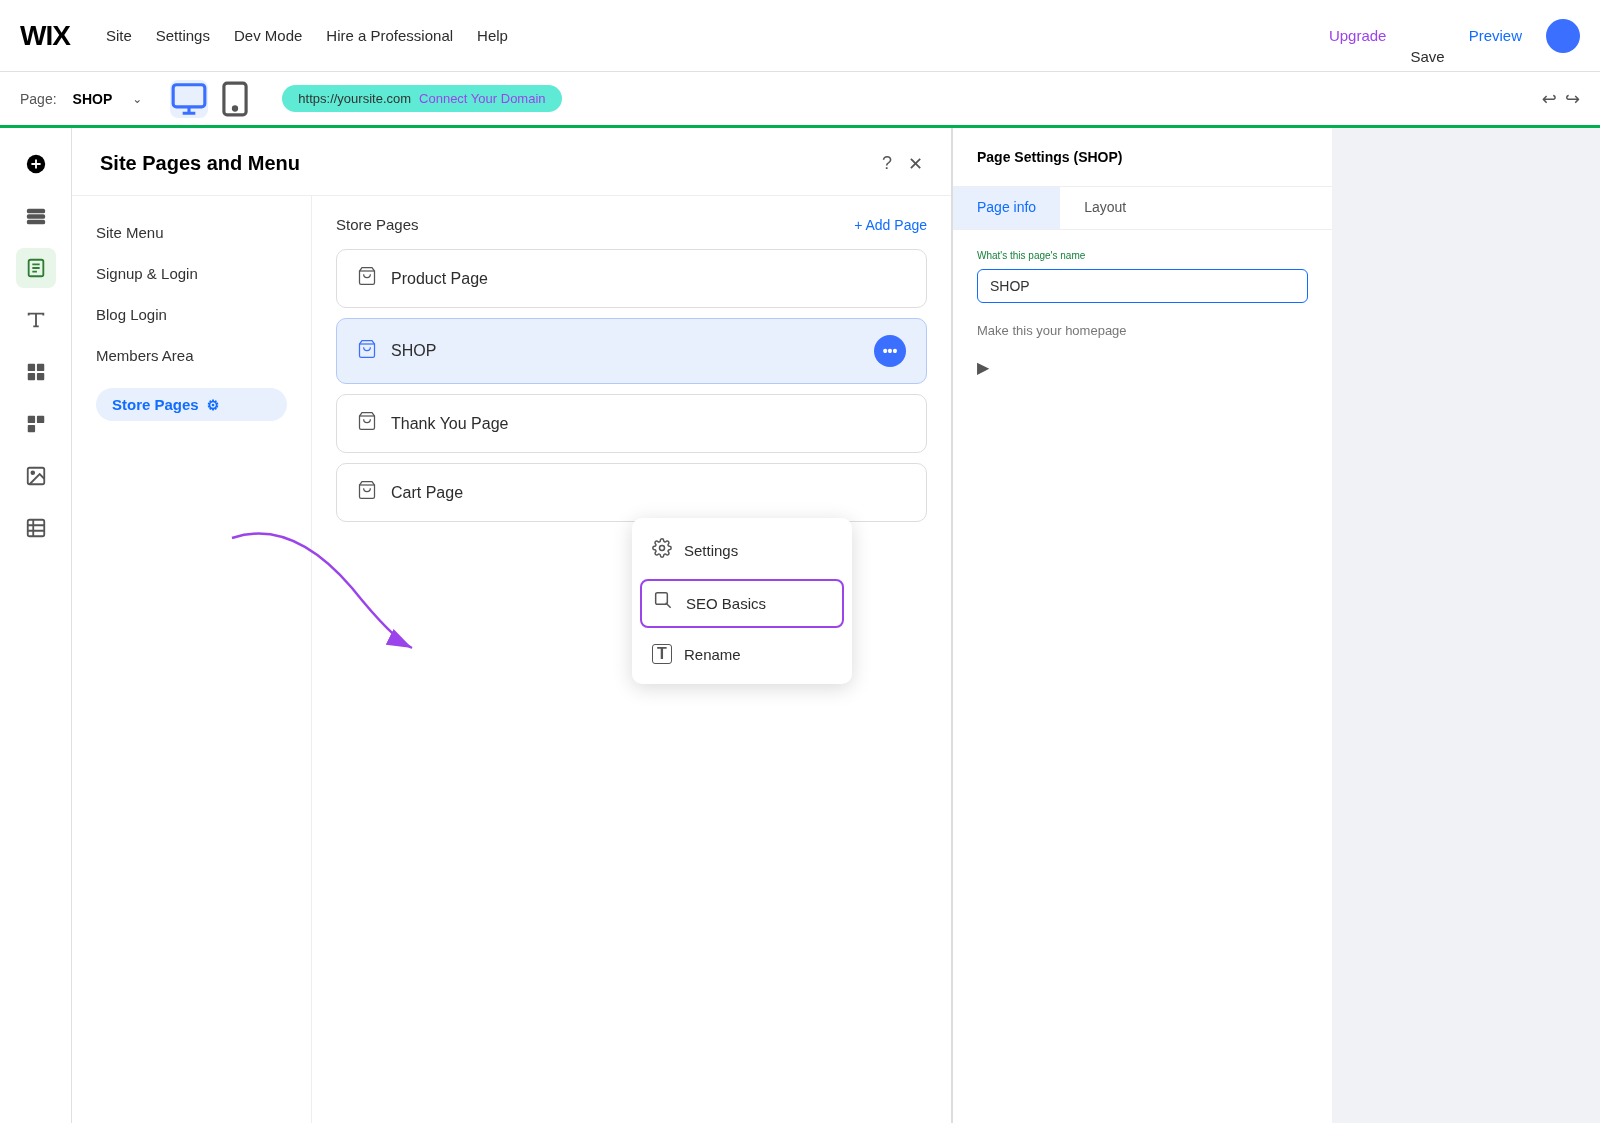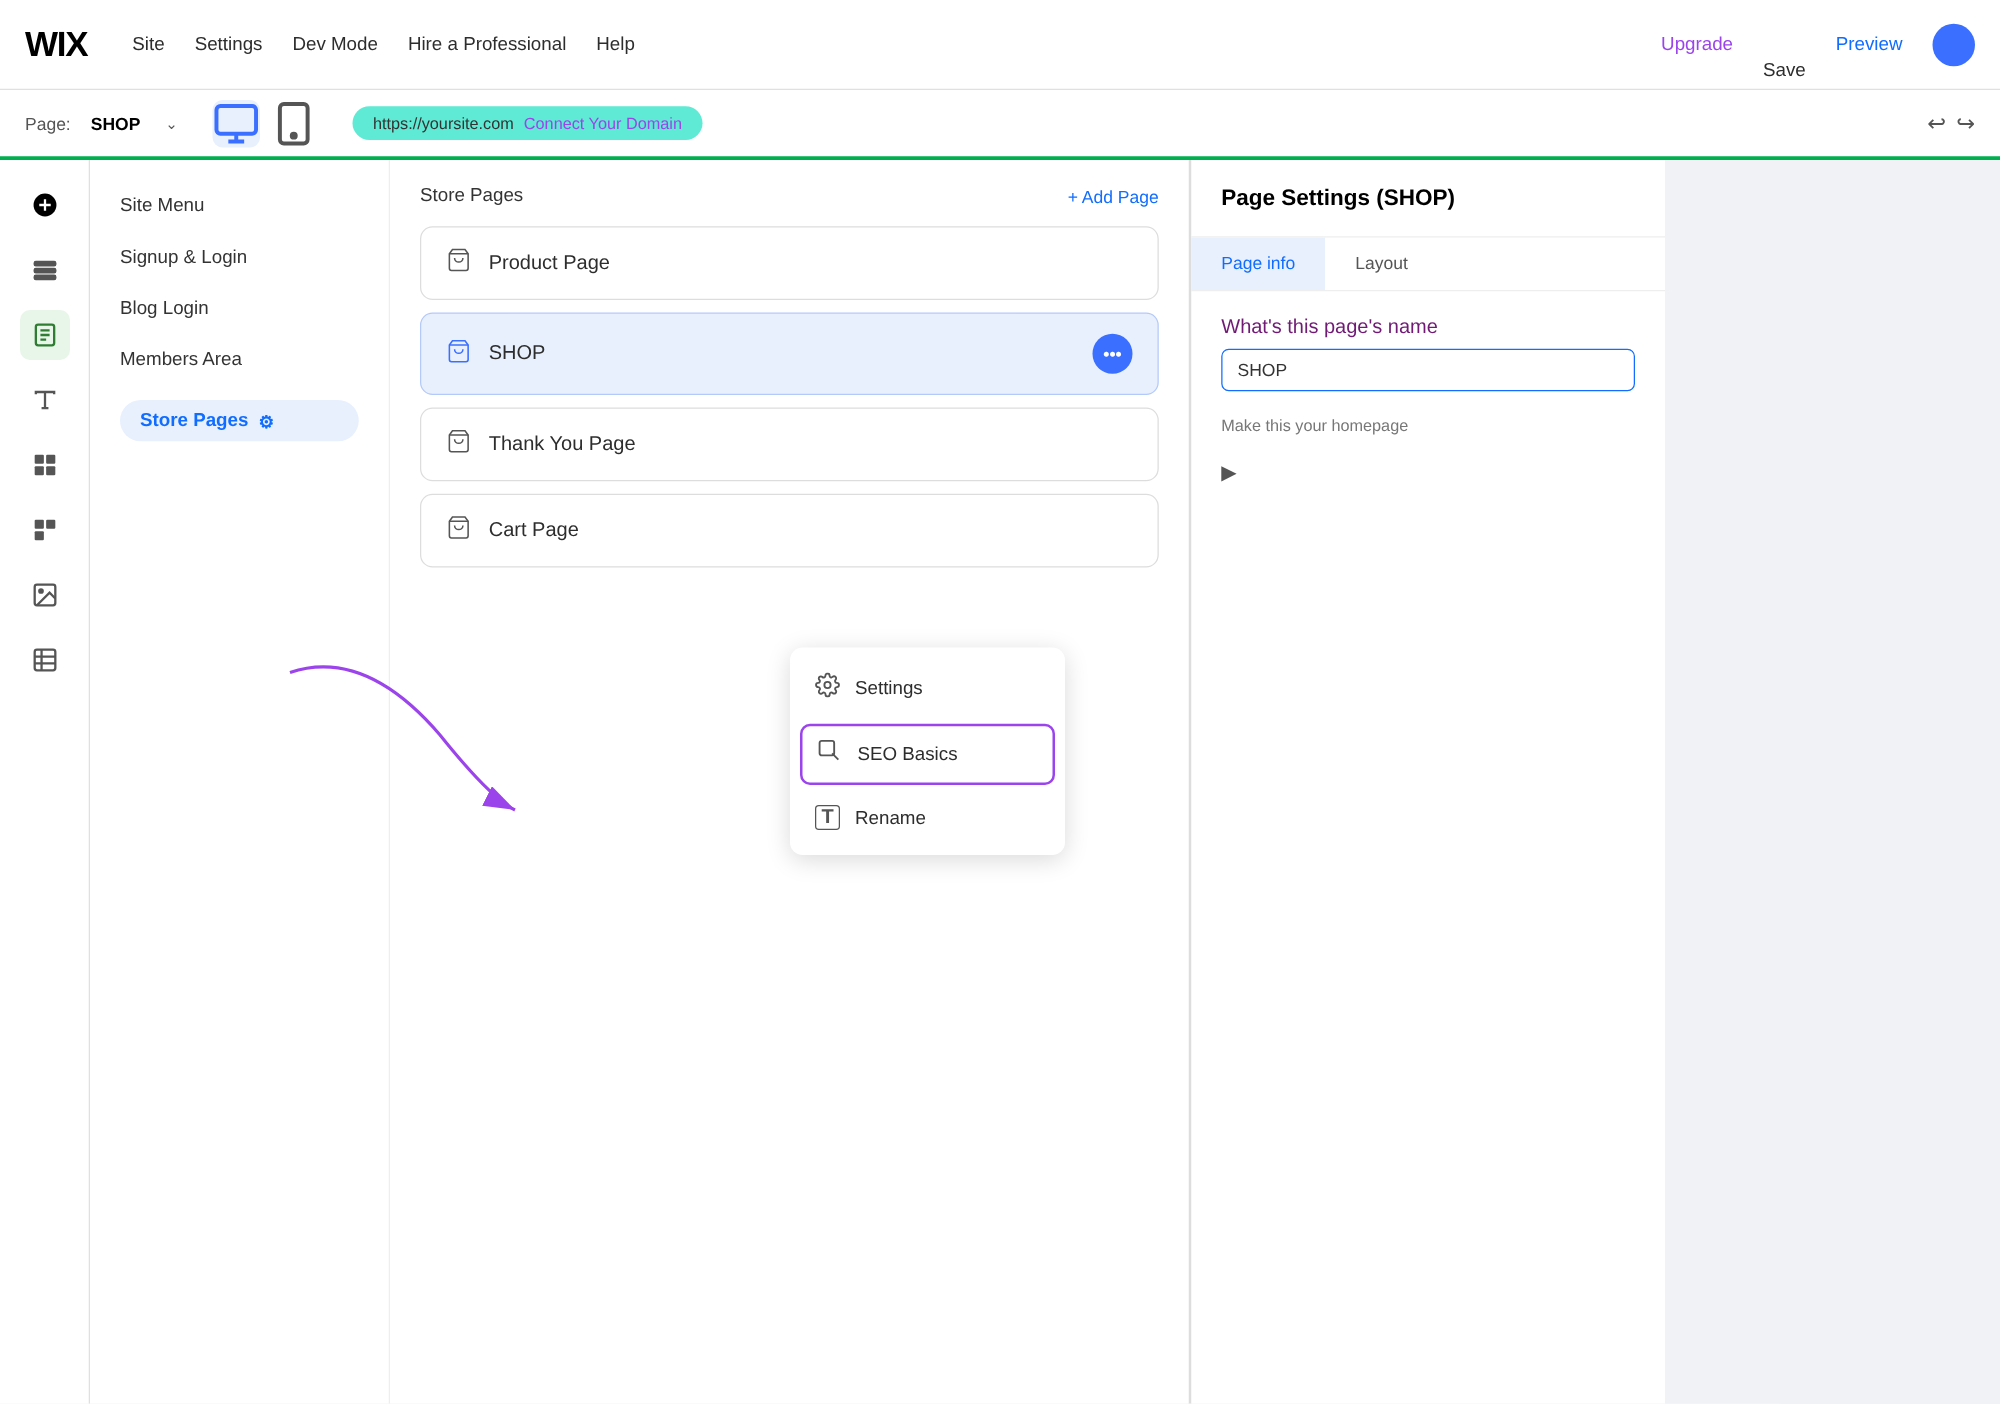--- a/index.html
+++ b/index.html
@@ -133,29 +133,29 @@
     .context-menu-icon { font-size: 18px; color: #555; }
 
     
     .page-settings-panel {
       width: 380px; background: #fff; border-left: 1px solid #ddd;
       display: flex; flex-direction: column;
     }
     .settings-header {
       padding: 20px 24px; border-bottom: 1px solid #eee;
     }
-    .settings-title { font-size: 18px; font-weight: 700; color: #000; }
+    .settings-title { font-size: 14px; font-weight: 700; color: #000; }
     .settings-tabs { display: flex; border-bottom: 1px solid #eee; }
     .settings-tab {
       padding: 12px 24px; font-size: 14px; color: #555; cursor: pointer;
       border-bottom: 2px solid transparent;
     }
     .settings-tab.active { background: #e8f0fe; color: #116dff; }
     .settings-body { padding: 20px 24px; }
-    .settings-label { font-size: 16px; color: #701a75; margin-bottom: 8px; }
+    .settings-label { font-size: 10px; color: #15803d; margin-bottom: 8px; }
     .settings-input {
       width: 100%; border: 1.5px solid #116dff; border-radius: 6px;
       padding: 8px 12px; font-size: 14px; color: #333; outline: none;
     }
     .settings-section { margin-top: 20px; }
     .settings-homepage-text { font-size: 13px; color: #777; margin-top: 16px; }
     .arrow-right { margin-top: 20px; font-size: 16px; color: #555; }
 
     
     .arrow-annotation {
@@ -263,20 +263,27 @@
       <svg viewBox="0 0 24 24" fill="none" stroke="#555" stroke-width="2">
           <rect x="3" y="3" width="18" height="18" rx="2"></rect>
           <path d="M3 9h18M3 15h18M9 3v18"></path>
         </svg>
     </div>
   </div>
 
   <div class="panel-area">
 
     <div class="site-pages-panel">
+      <div class="panel-header">
+        <span class="panel-title">Site Pages and Menu</span>
+        <div class="panel-header-icons">
+          <button class="icon-btn">?</button>
+          <button class="icon-btn">✕</button>
+        </div>
+      </div>
       <div class="panel-body">
 
         <div class="panel-nav">
           <div class="panel-nav-item">Site Menu</div>
           <div class="panel-nav-item">Signup &amp; Login</div>
           <div class="panel-nav-item">Blog Login</div>
           <div class="panel-nav-item">Members Area</div>
           <div class="panel-nav-item">
             <div class="store-pages-pill">
               <span>Store Pages</span>

